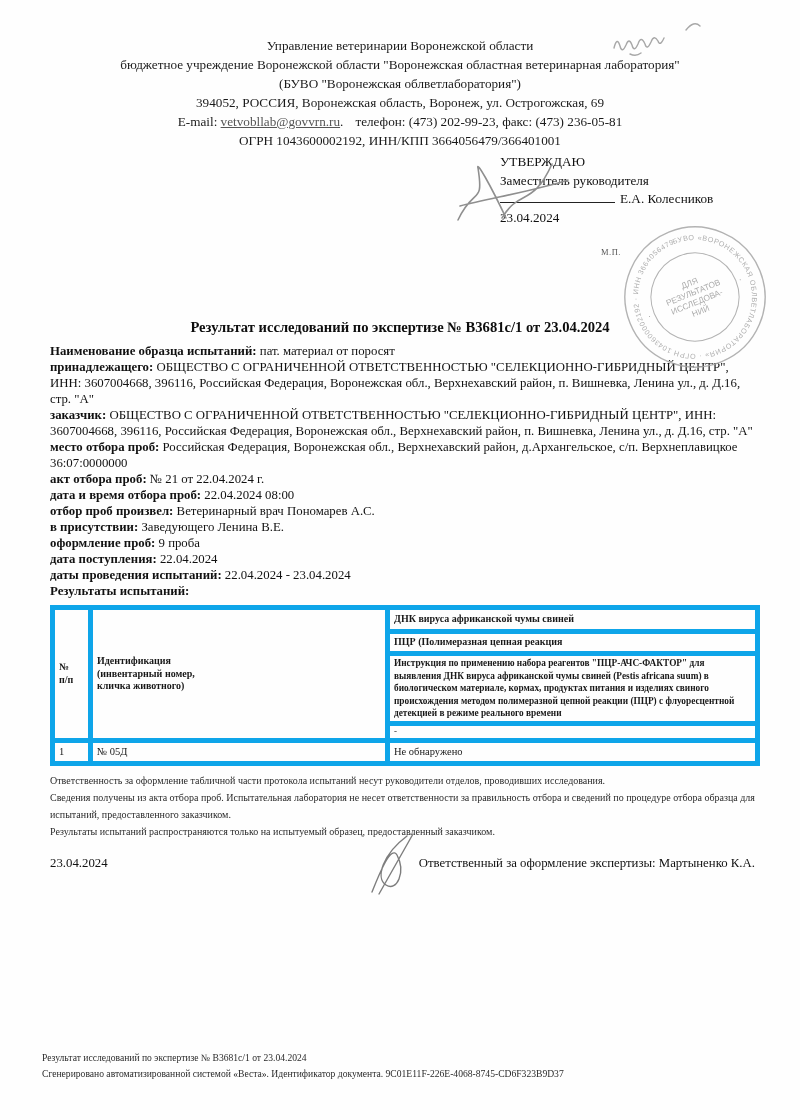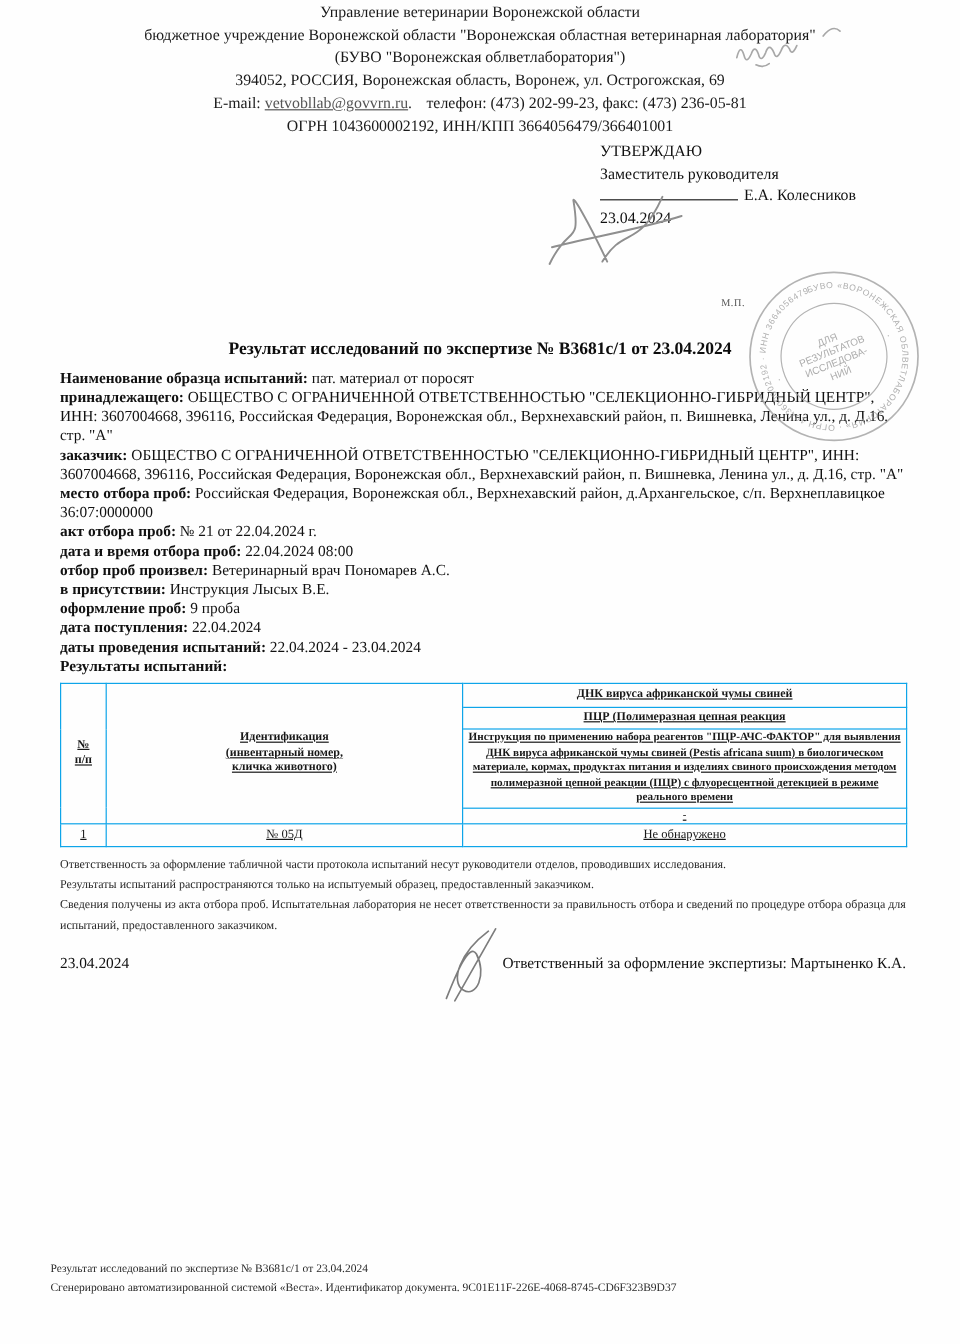--- a/index.html
+++ b/index.html
@@ -2,40 +2,40 @@
 <html><head>
 <meta charset="utf-8">
 <style>
   html,body{margin:0;padding:0;}
   body{
     width:800px;height:1120px;background:#ffffff;position:relative;
     font-family:"Liberation Serif", serif;color:#111;overflow:hidden;
   }
   .page{position:relative;width:800px;height:1120px;background:#fefefe;}
 
-  .org-header{text-align:center;font-size:13.2px;line-height:19px;color:#1a1a1a;}
+  .org-header{padding-top:36px;text-align:center;font-size:13.2px;line-height:19px;color:#1a1a1a;}
   .email{color:#555;text-decoration:underline;}
   .phone-part{margin-left:12px;text-align:center;}
 
   .approval{margin-left:500px;margin-top:3px;font-size:13.2px;line-height:18.5px;position:relative;width:280px;}
   .sig-line{display:inline-block;width:115px;border-bottom:1px solid #222;height:0.9em;margin-right:5px;}
 
   .sig-approve{position:absolute;left:440px;top:158px;}
   .hand-top{position:absolute;left:608px;top:14px;}
   .stamp{position:absolute;left:600px;top:222px;}
   .mp{position:absolute;left:601px;top:247px;font-size:8.5px;color:#555;letter-spacing:0.5px;}
 
   .doc-title{margin-top:92px;text-align:center;font-weight:bold;font-size:14.6px;color:#0d0d0d;}
 
   .fields{margin:7px 45px 0 50px;font-size:12.8px;line-height:16px;}
   .fields p{margin:0;}
   .lbl{font-weight:bold;}
 
   .res-table{margin:6px 45px 0 50px;border-collapse:collapse;width:705px;table-layout:fixed;color:#181818;}
-  .res-table td{border:1px solid #0ea5e9;text-align:center;vertical-align:middle;padding:1px 4px;text-decoration:underline;}
+  .res-table td{border:5px solid #0ea5e9;vertical-align:middle;padding:1px 4px;}
   .c1{width:38px}.c2{width:297px}.c3{width:370px}
   .hdr{font-weight:bold;font-size:10px;line-height:12.5px;}
   .small-hdr{font-weight:bold;font-size:9.3px;line-height:12.5px;}
   .pre{white-space:pre-line;}
   .row-dna td{height:17px;}
   .row-pcr td{height:15px;}
   .row-dash td{height:10px;font-size:9px;line-height:9px;}
   .row-data td{height:16px;font-size:10.5px;}
 
   .disclaimers{margin:6px 45px 0 50px;font-size:10px;line-height:17px;color:#2a2a2a;}
@@ -103,21 +103,21 @@
   <div class="doc-title">Результат исследований по экспертизе № В3681с/1 от 23.04.2024</div>
 
   <div class="fields">
     <p><span class="lbl">Наименование образца испытаний:</span><span> пат. материал от поросят</span></p>
     <p><span class="lbl">принадлежащего:</span><span> ОБЩЕСТВО С ОГРАНИЧЕННОЙ ОТВЕТСТВЕННОСТЬЮ "СЕЛЕКЦИОННО-ГИБРИДНЫЙ ЦЕНТР", ИНН: 3607004668, 396116, Российская Федерация, Воронежская обл., Верхнехавский район, п. Вишневка, Ленина ул., д. Д.16, стр. "А"</span></p>
     <p><span class="lbl">заказчик:</span><span> ОБЩЕСТВО С ОГРАНИЧЕННОЙ ОТВЕТСТВЕННОСТЬЮ "СЕЛЕКЦИОННО-ГИБРИДНЫЙ ЦЕНТР", ИНН: 3607004668, 396116, Российская Федерация, Воронежская обл., Верхнехавский район, п. Вишневка, Ленина ул., д. Д.16, стр. "А"</span></p>
     <p><span class="lbl">место отбора проб:</span><span> Российская Федерация, Воронежская обл., Верхнехавский район, д.Архангельское, с/п. Верхнеплавицкое 36:07:0000000</span></p>
     <p><span class="lbl">акт отбора проб:</span><span> № 21 от 22.04.2024 г.</span></p>
     <p><span class="lbl">дата и время отбора проб:</span><span> 22.04.2024 08:00</span></p>
     <p><span class="lbl">отбор проб произвел:</span><span> Ветеринарный врач Пономарев А.С.</span></p>
-    <p><span class="lbl">в присутствии:</span><span> Инструкция Лысых В.Е.</span></p>
+    <p><span class="lbl">в присутствии:</span><span> Заведующего Ленина В.Е.</span></p>
     <p><span class="lbl">оформление проб:</span><span> 9 проба</span></p>
     <p><span class="lbl">дата поступления:</span><span> 22.04.2024</span></p>
     <p><span class="lbl">даты проведения испытаний:</span><span> 22.04.2024 - 23.04.2024</span></p>
     <p><span class="lbl">Результаты испытаний:</span></p>
   </div>
 
   <table class="res-table">
     <colgroup>
         <col class="c1">
         <col class="c2">
@@ -144,22 +144,22 @@
       <tr class="row-data">
         <td>1</td>
         <td>№ 05Д</td>
         <td>Не обнаружено</td>
       </tr>
     </tbody>
   </table>
 
   <div class="disclaimers">
     <p>Ответственность за оформление табличной части протокола испытаний несут руководители отделов, проводивших исследования.</p>
+    <p>Сведения получены из акта отбора проб. Испытательная лаборатория не несет ответственности за правильность отбора и сведений по процедуре отбора образца для испытаний, предоставленного заказчиком.</p>
     <p>Результаты испытаний распространяются только на испытуемый образец, предоставленный заказчиком.</p>
-    <p>Сведения получены из акта отбора проб. Испытательная лаборатория не несет ответственности за правильность отбора и сведений по процедуре отбора образца для испытаний, предоставленного заказчиком.</p>
   </div>
 
   <div class="sign-row">
     <span>23.04.2024</span>
     <span class="sign-right">
       <svg class="sig-bottom" width="56" height="64" viewBox="0 0 56 64">
         <path d="M40 4 C16 22, 8 46, 19 53 C30 60, 39 40, 30 23 C24 13, 13 40, 5 60 M46 2 L12 62" fill="none" stroke="#7d7d7d" stroke-width="1.4" stroke-linecap="round"></path>
       </svg>
       <span>Ответственный за оформление экспертизы: Мартыненко К.А.</span>
     </span>

